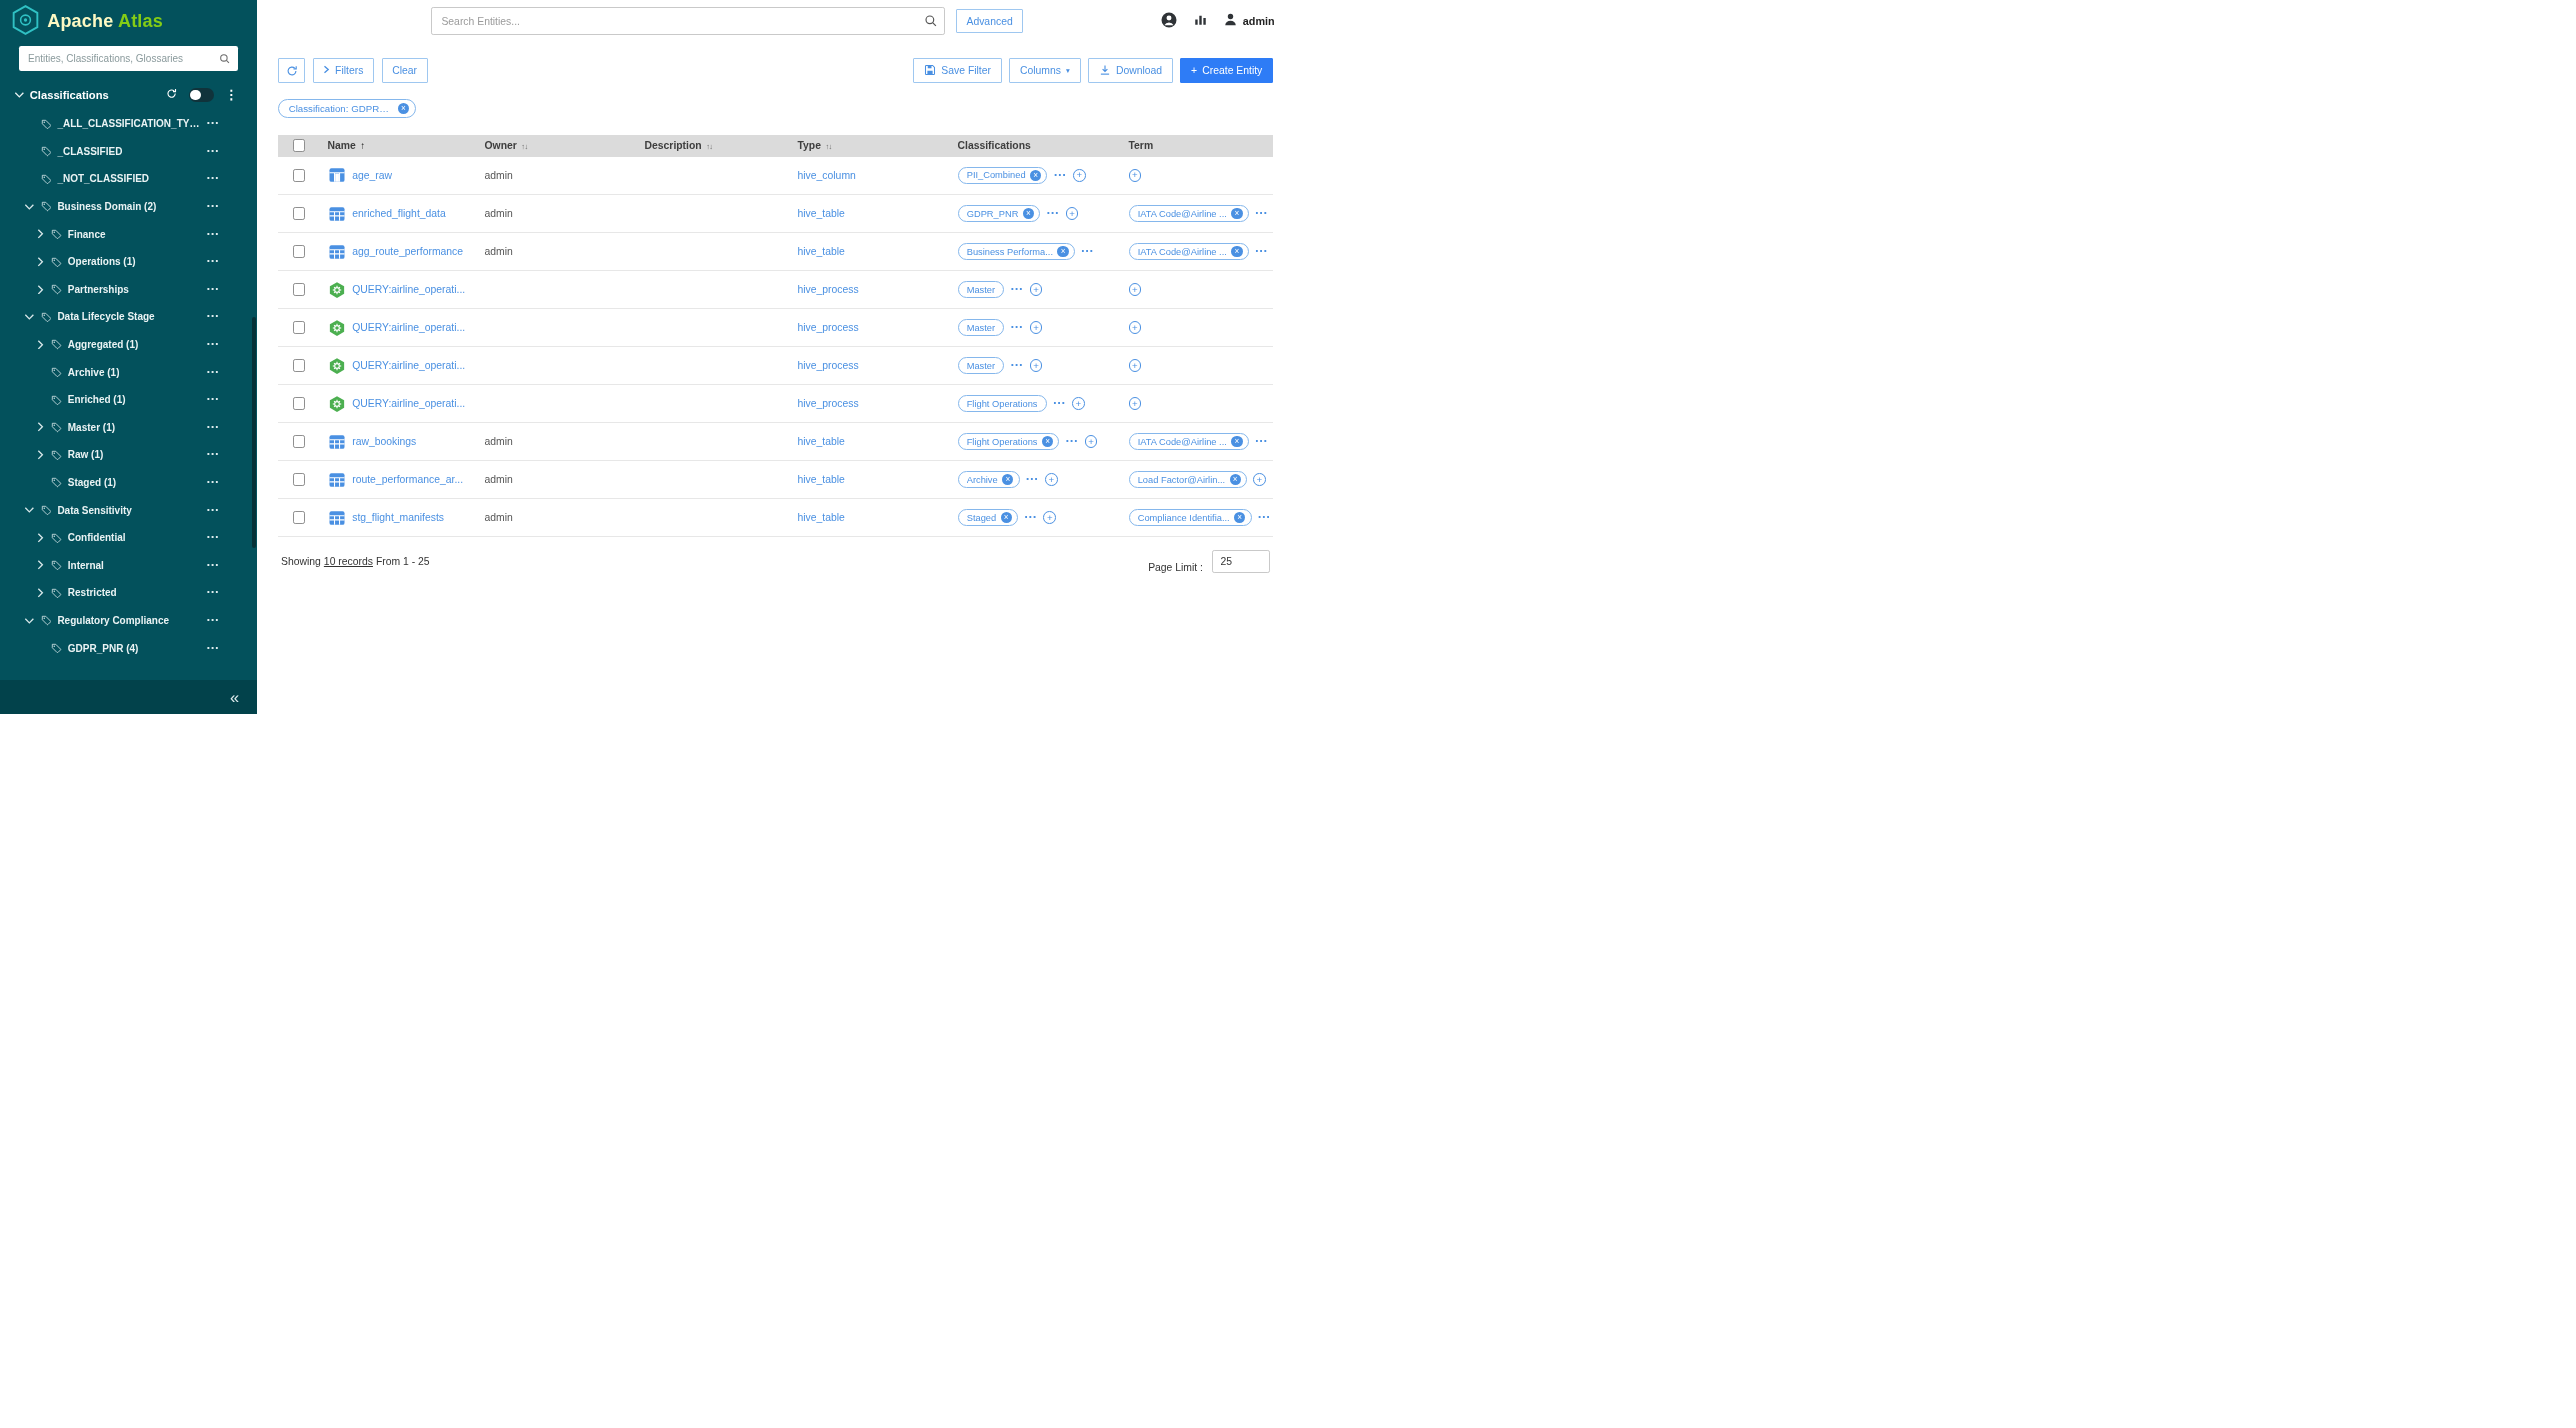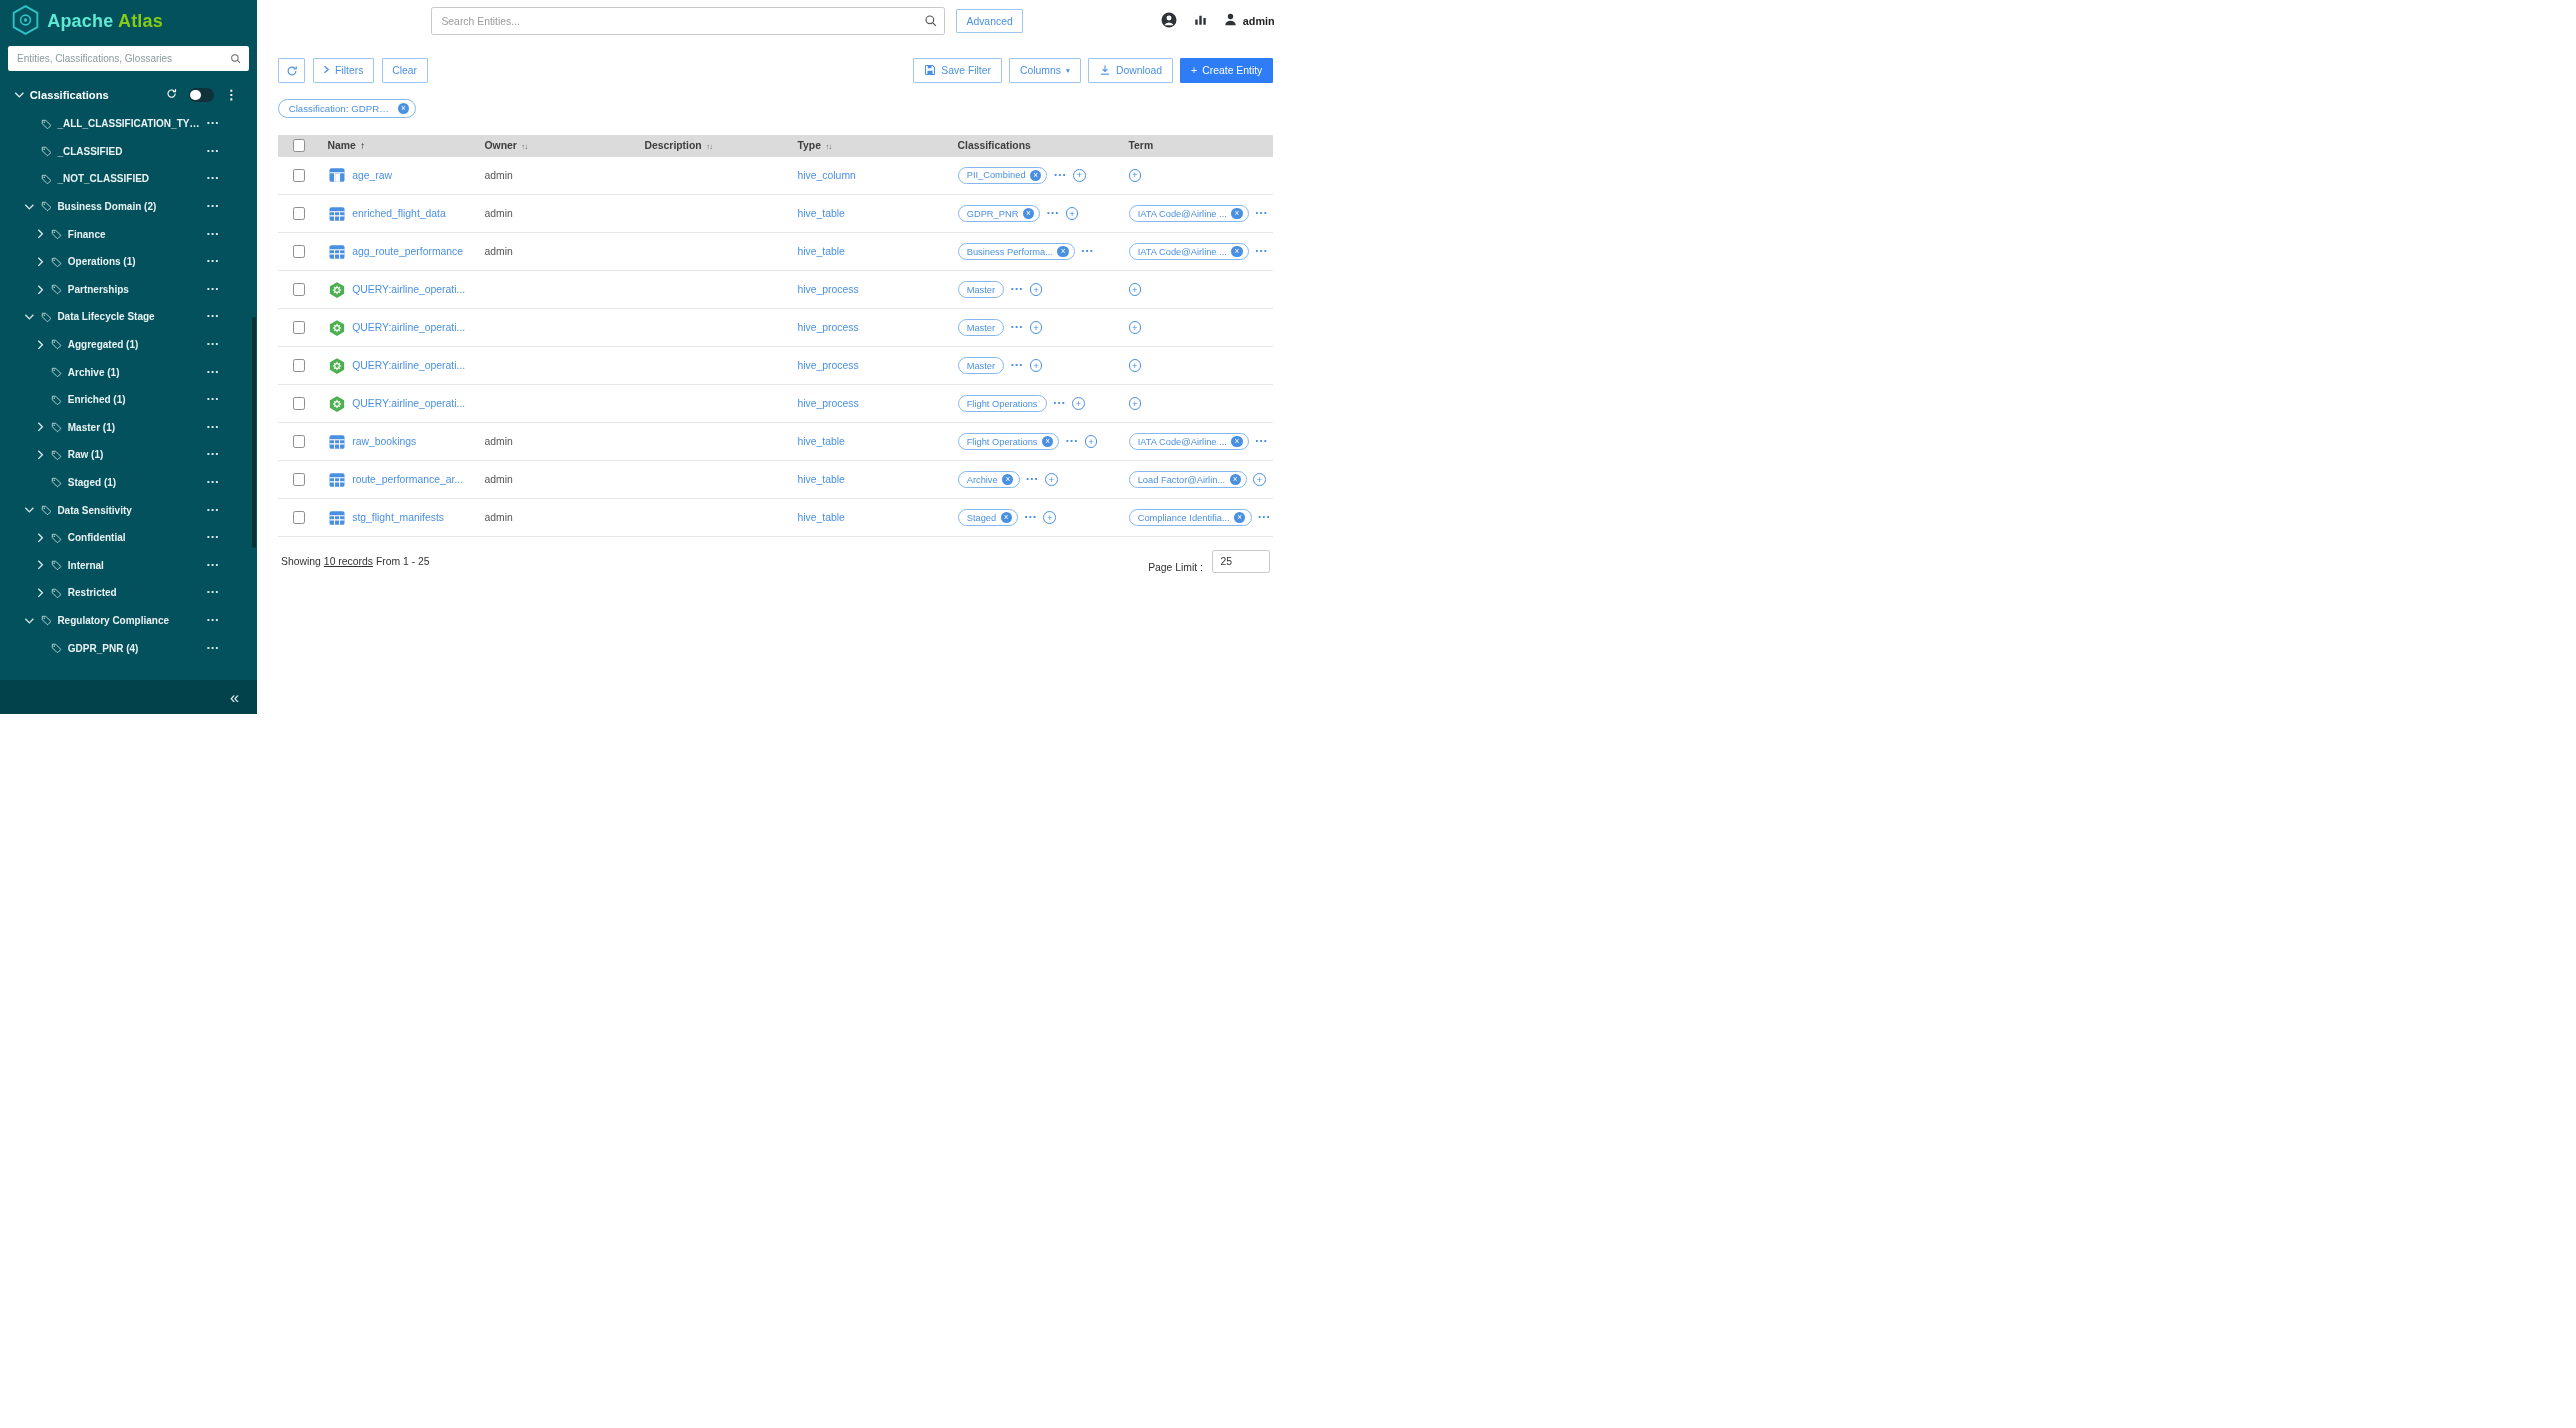--- a/index.html
+++ b/index.html
@@ -4,23 +4,23 @@
 <style>
   * { box-sizing: border-box; margin: 0; padding: 0; }
   html,body { width:1288px; height:714px; overflow:hidden; }
   body { font-family:"Liberation Sans", sans-serif; background:#fff; color:#333; }
   .app { display:flex; width:1288px; height:714px; }
 
   
   .sidebar { width:257px; background:#03515c; color:#e8f1f2; display:flex; flex-direction:column; position:relative; flex-shrink:0; }
   .logo-row { display:flex; align-items:center; gap:8.2px; padding:7.5px 12px; height:43px; }
   .logo-text { font-size:18px; font-weight:bold; letter-spacing:0.2px; }
-  .logo-apache { color:#5eead4; }
+  .logo-apache { color:#fef9c3; }
   .logo-atlas { color:#84cc16; }
-  .side-search { position:relative; margin:3px 8px 9px; }
+  .side-search { position:relative; margin:3px 19px 9px; }
   .side-search input { width:100%; height:25px; border:none; border-radius:2.2px; padding:0 25px 0 9px; font-size:10px; font-family:inherit; color:#333; background:#fff; outline:none; }
   .side-search input::placeholder { color:#8a9a9c; }
   .side-search .mag { position:absolute; right:7.5px; top:6.7px; }
   .tree-header { display:flex; align-items:center; height:30px; padding:0 19.4px 0 16.4px; gap:6.7px; }
   .tree-header .title { font-size:11.2px; font-weight:bold; color:#fff; }
   .tree-header .right { margin-left:auto; display:flex; align-items:center; gap:11.2px; }
   .toggle { width:25px; height:13.4px; background:#10333b; border-radius:7.5px; position:relative; cursor:pointer; }
   .toggle .knob { position:absolute; left:1.5px; top:1.5px; width:10.4px; height:10.4px; border-radius:50%; background:#fff; }
   .kebab { color:#fff; font-size:12.7px; font-weight:bold; cursor:pointer; line-height:1; }
   .tree { flex:1; overflow:hidden; }

